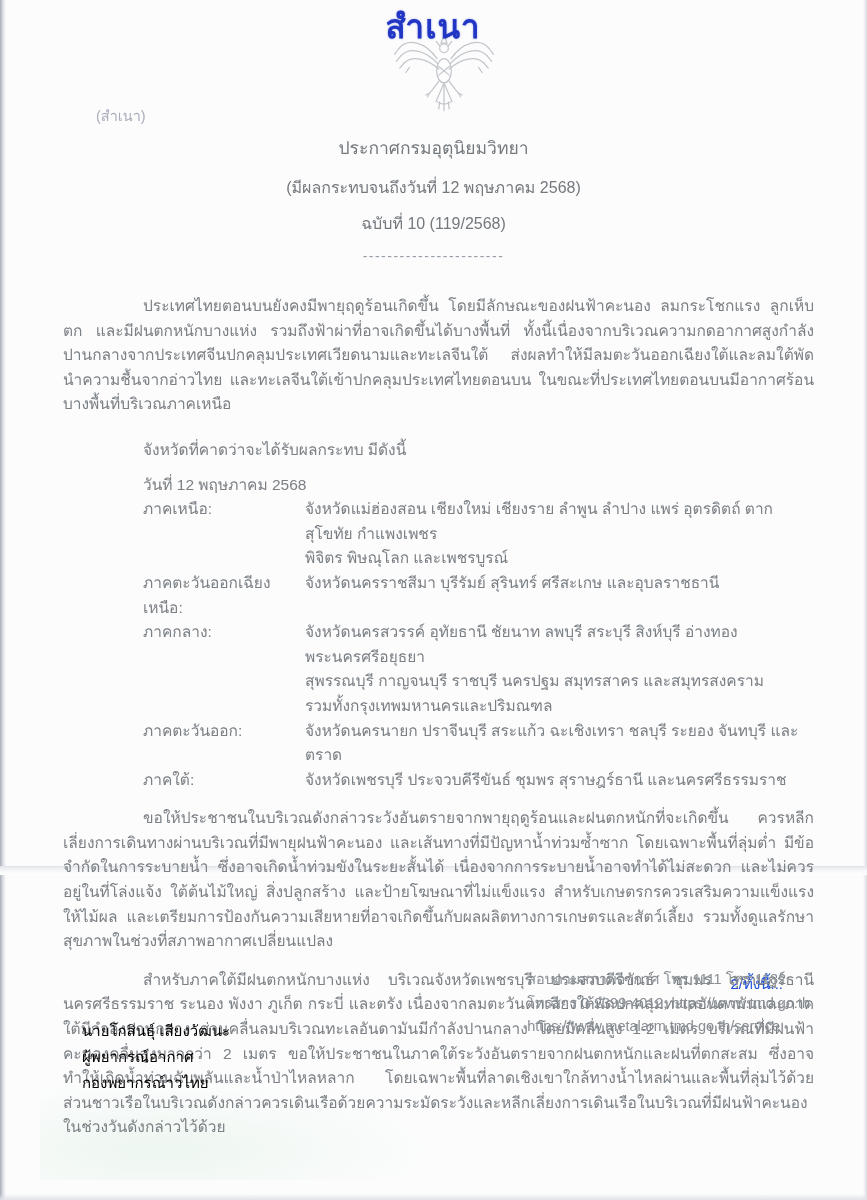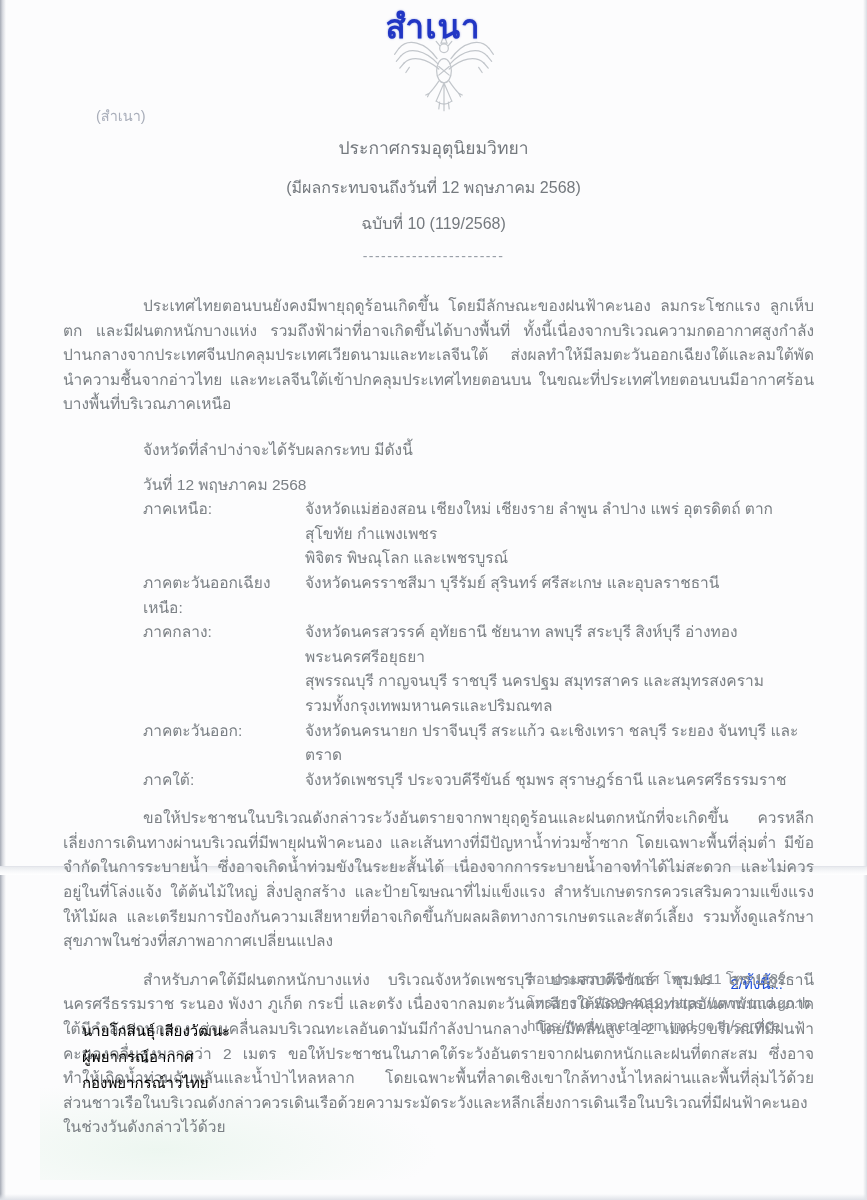--- a/index.html
+++ b/index.html
@@ -102,21 +102,21 @@
   <div class="header">
     <div class="t1">ประกาศกรมอุตุนิยมวิทยา</div>
     <div class="t3">(มีผลกระทบจนถึงวันที่ 12 พฤษภาคม 2568)</div>
     <div class="t4">ฉบับที่ 10 (119/2568)</div>
     <div class="divider">-----------------------</div>
   </div>
 
   <div class="doc">
     <p class="para">ประเทศไทยตอนบนยังคงมีพายุฤดูร้อนเกิดขึ้น โดยมีลักษณะของฝนฟ้าคะนอง ลมกระโชกแรง ลูกเห็บตก และมีฝนตกหนักบางแห่ง รวมถึงฟ้าผ่าที่อาจเกิดขึ้นได้บางพื้นที่ ทั้งนี้เนื่องจากบริเวณความกดอากาศสูงกำลังปานกลางจากประเทศจีนปกคลุมประเทศเวียดนามและทะเลจีนใต้ ส่งผลทำให้มีลมตะวันออกเฉียงใต้และลมใต้พัดนำความชื้นจากอ่าวไทย และทะเลจีนใต้เข้าปกคลุมประเทศไทยตอนบน ในขณะที่ประเทศไทยตอนบนมีอากาศร้อนบางพื้นที่บริเวณภาคเหนือ</p>
 
-    <div class="impact-heading">จังหวัดที่ลำปาง่าจะได้รับผลกระทบ มีดังนี้</div>
+    <div class="impact-heading">จังหวัดที่คาดว่าจะได้รับผลกระทบ มีดังนี้</div>
     <div class="impact-date">วันที่ 12 พฤษภาคม 2568</div>
 
     <div class="regions">
       <div class="region-label">ภาคเหนือ:</div>
       <div class="region-lines">
         <div>จังหวัดแม่ฮ่องสอน เชียงใหม่ เชียงราย ลำพูน ลำปาง แพร่ อุตรดิตถ์ ตาก สุโขทัย กำแพงเพชร</div>
         <div>พิจิตร พิษณุโลก และเพชรบูรณ์</div>
       </div>
 
       <div class="region-label">ภาคตะวันออกเฉียงเหนือ:</div>

